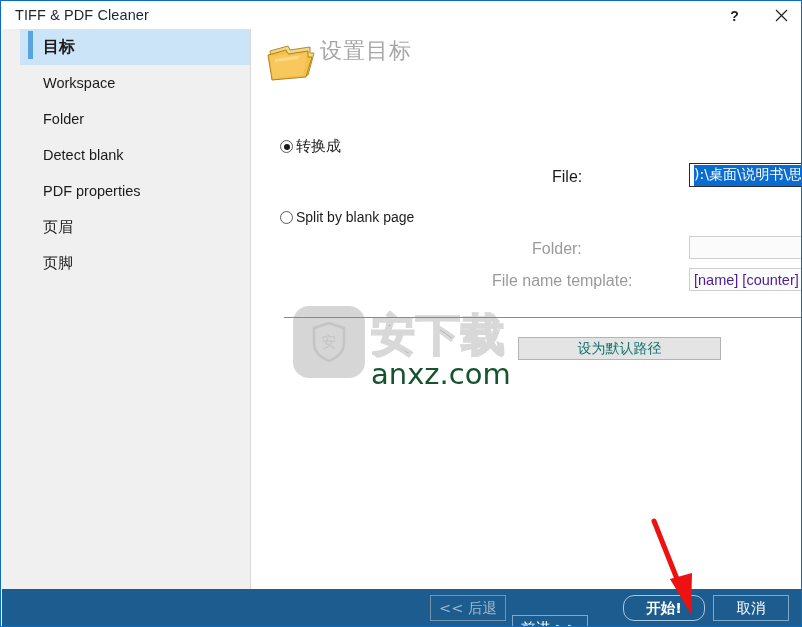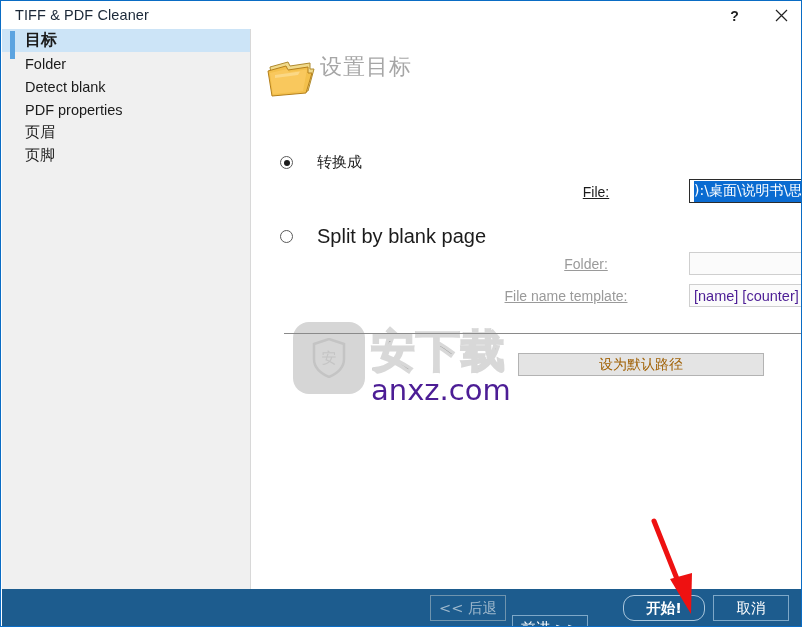--- a/index.html
+++ b/index.html
@@ -41,80 +41,81 @@
 
   
   .sidebar{
     position:absolute;left:1px;top:28px;width:249px;height:560px;
     background:#f0f0f0;
     border-right:1px solid #d8d8d8;
     box-sizing:border-box;
   }
   .nav-item{
     position:relative;
-    height:23px;
+    height:36px;
     display:flex;align-items:center;
     padding-left:23px;
     font-size:14.5px;color:#1b1b1b;
     box-sizing:border-box;
     white-space:nowrap;
+    margin-left:18px;
   }
   .nav-item.cn{font-size:15px;}
   .nav-item.active{
     background:#cce4f7;
     font-weight:bold;
     font-size:16px;
   }
   .nav-item.active:before{
     content:"";
     position:absolute;left:8px;top:2px;
     width:5px;height:28px;
     background:#5ba3e0;
   }
 
   
   .content{
-    position:absolute;left:251px;top:44px;width:550px;height:560px;
+    position:absolute;left:251px;top:28px;width:550px;height:560px;
     background:#ffffff;
   }
 
   .page-header{
     position:absolute;left:0;top:0;width:550px;height:70px;
   }
   .folder-icon{
     position:absolute;left:14px;top:6px;width:52px;height:50px;
   }
   .page-title{
     position:absolute;left:68px;top:7px;
     font-size:22px;color:#a6a6a6;
     font-family:"DejaVu Sans","Liberation Sans",sans-serif;
     letter-spacing:1px;white-space:nowrap;
   }
 
   
   .radio-row{
-    position:absolute;display:flex;align-items:center;gap:24px;
+    position:absolute;display:flex;align-items:center;gap:3px;
     font-size:14px;color:#1b1b1b;white-space:nowrap;
   }
   .radio-row.r1{left:28px;top:108px;font-size:15px;}
-  .radio-row.r2{left:28px;top:180px;font-size:20px;}
+  .radio-row.r2{left:28px;top:180px;font-size:14px;}
   .radio-dot{
     width:13px;height:13px;border-radius:50%;
     border:1px solid #5a5a5a;background:#fff;
     position:relative;flex:0 0 auto;box-sizing:border-box;
   }
   .radio-dot.on:after{
     content:"";position:absolute;left:2.5px;top:2.5px;
     width:6px;height:6px;border-radius:50%;background:#1b1b1b;
   }
 
   
   .field-label{
-    position:absolute;text-align:center;
-    font-size:14px;white-space:nowrap;text-decoration:underline;
+    position:absolute;text-align:left;
+    font-size:16px;white-space:nowrap;
   }
   .field-label.enabled{color:#1b1b1b;}
   .field-label.disabled{color:#9a9a9a;}
   .lbl-file{left:300px;top:139px;width:88px;}
   .lbl-folder{left:280px;top:211px;width:108px;}
   .lbl-tmpl{left:240px;top:243px;width:148px;}
 
   .input-wrap{position:absolute;box-sizing:border-box;}
   .textbox{
     box-sizing:border-box;
@@ -141,25 +142,25 @@
   .file-wrap{left:437px;top:134px;width:301px;height:24px;}
   .folder-wrap{left:437px;top:207px;width:301px;height:23px;}
   .tmpl-wrap{left:437px;top:239px;width:301px;height:23px;}
 
   
   .separator{
     position:absolute;left:32px;top:288px;width:706px;height:1px;
     background:#8a8a8a;
   }
   .default-btn{
-    position:absolute;left:266px;top:308px;width:246px;height:23px;
+    position:absolute;left:266px;top:308px;width:203px;height:23px;
     box-sizing:border-box;
     background:#e4e4e4;border:1px solid #b3b3b3;
     display:flex;align-items:center;justify-content:center;
-    font-size:14px;color:#a16207;
+    font-size:14px;color:#0f766e;
     font-family:"DejaVu Sans","Liberation Sans",sans-serif;
   }
 
   
   .watermark{
     position:absolute;left:41px;top:275px;
     width:220px;height:90px;
     pointer-events:none;
   }
   .wm-logo{
@@ -172,21 +173,21 @@
   .wm-text{
     position:absolute;left:78px;top:2px;
     font-size:44px;color:#737373;
     font-family:"DejaVu Sans","Liberation Sans",sans-serif;
     font-weight:bold;letter-spacing:1px;
     -webkit-text-stroke:2px #d8d8d8;
     white-space:nowrap;
   }
   .wm-sub{
     position:absolute;left:78px;top:53px;
-    font-size:29px;color:#4c1d95;
+    font-size:29px;color:#14532d;
     font-family:"DejaVu Sans","Liberation Sans",sans-serif;
     letter-spacing:0px;white-space:nowrap;
   }
 
   
   .bottombar{
     position:absolute;left:1px;top:588px;width:800px;height:38px;
     background:#1d5c8e;
   }
   .btn{
@@ -230,20 +231,23 @@
         <svg width="13" height="13" viewBox="0 0 13 13">
             <path d="M1 1 L12 12 M12 1 L1 12" stroke="#222" stroke-width="1.2" fill="none"></path>
           </svg>
       </span>
     </button>
   </div>
 
   <div class="sidebar">
     <div class="nav-item cn active">
       <span>目标</span>
+    </div>
+    <div class="nav-item">
+      <span>Workspace</span>
     </div>
     <div class="nav-item">
       <span>Folder</span>
     </div>
     <div class="nav-item">
       <span>Detect blank</span>
     </div>
     <div class="nav-item">
       <span>PDF properties</span>
     </div>

